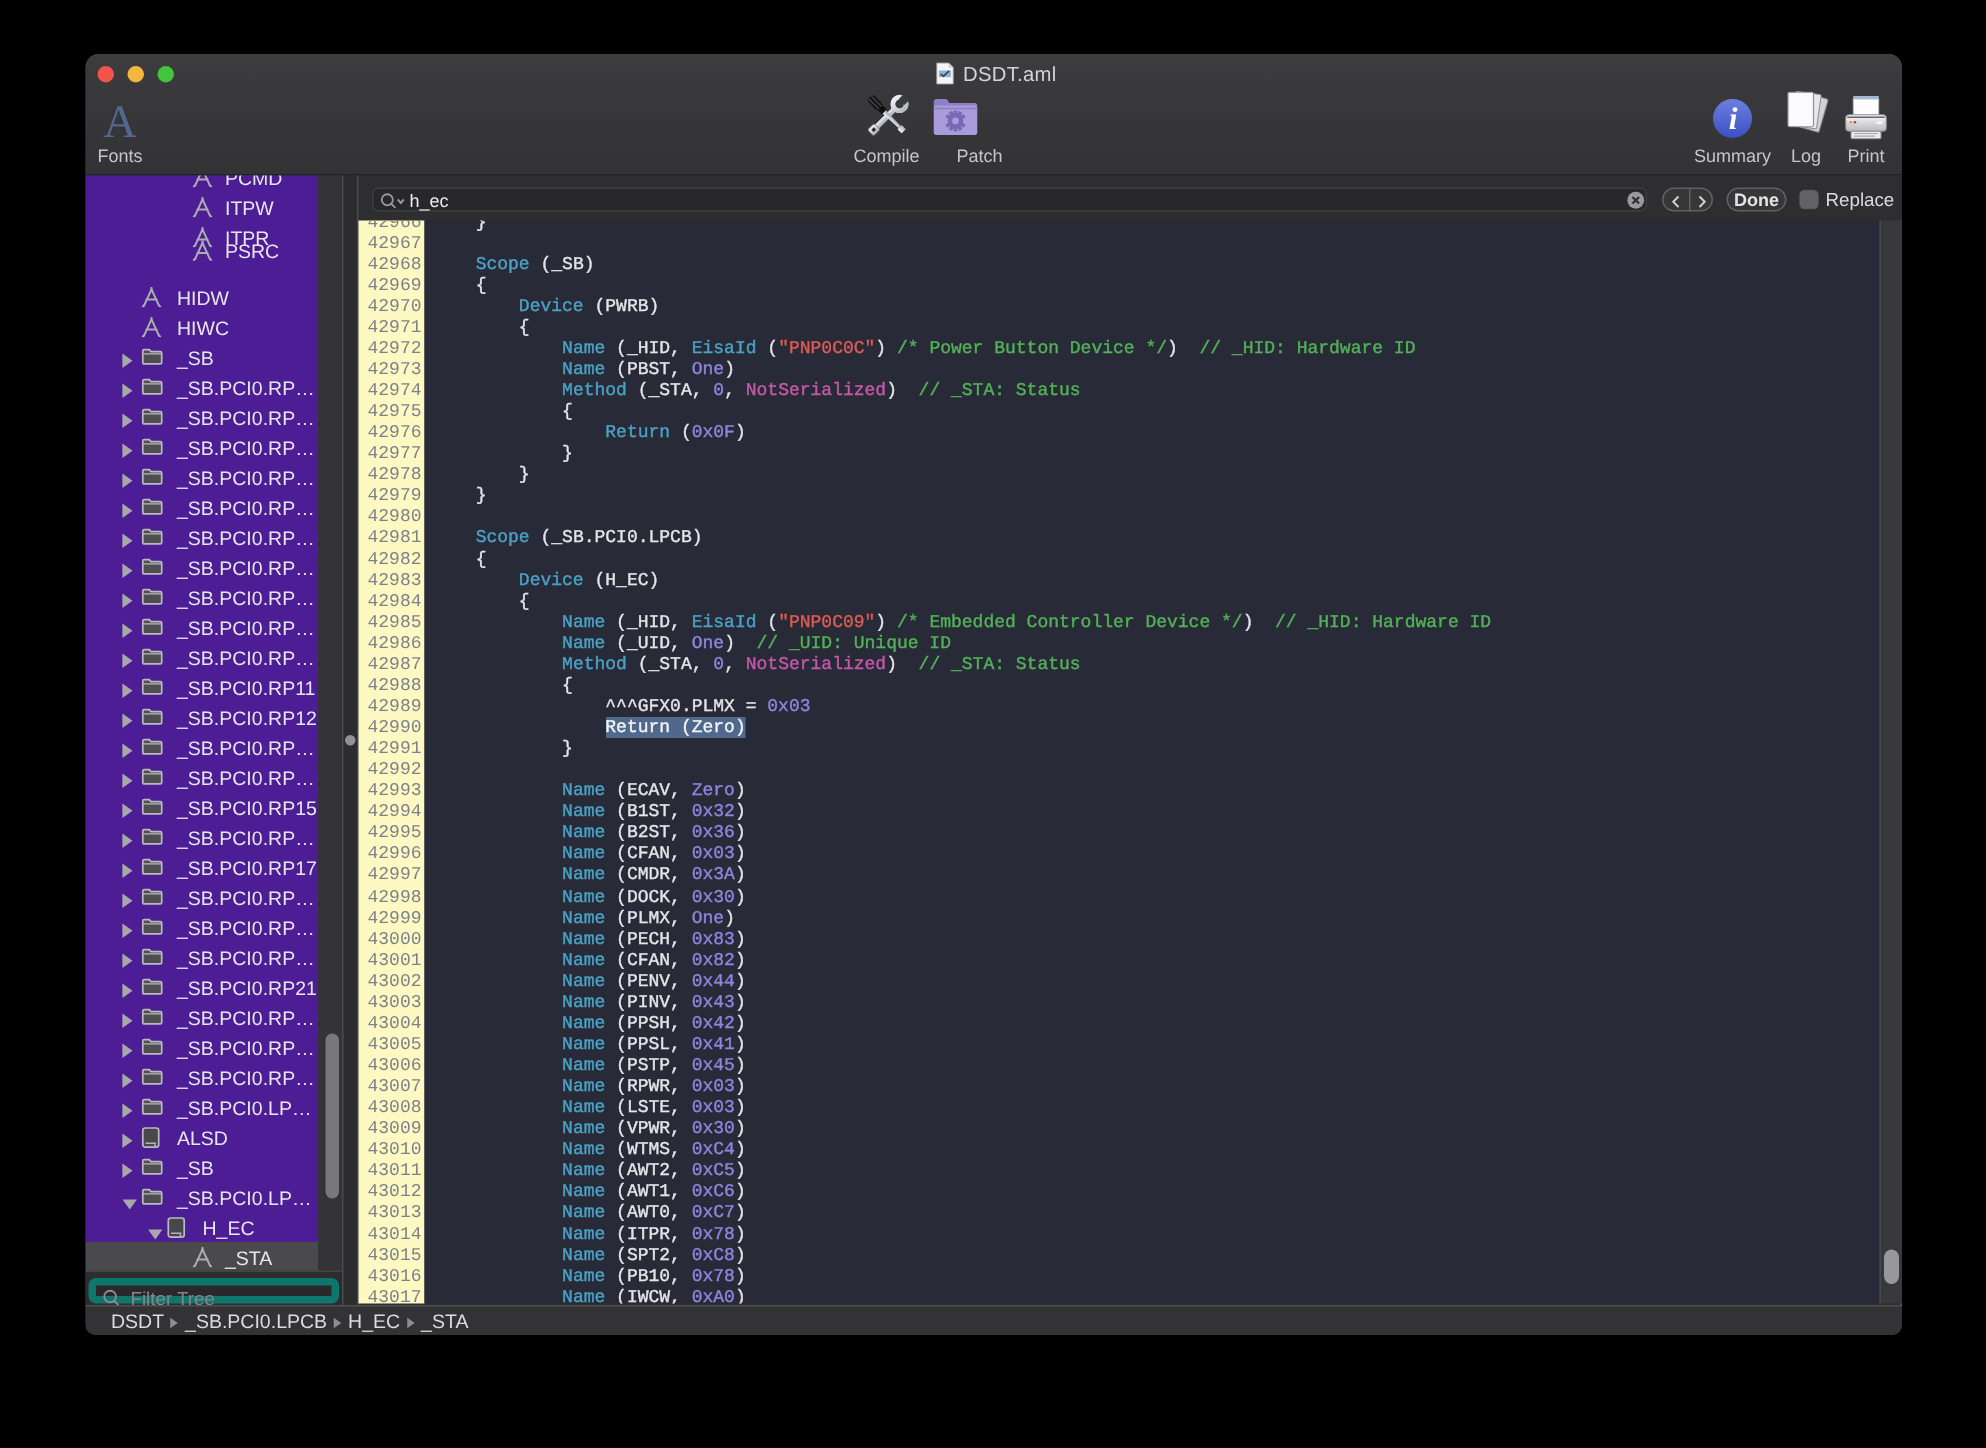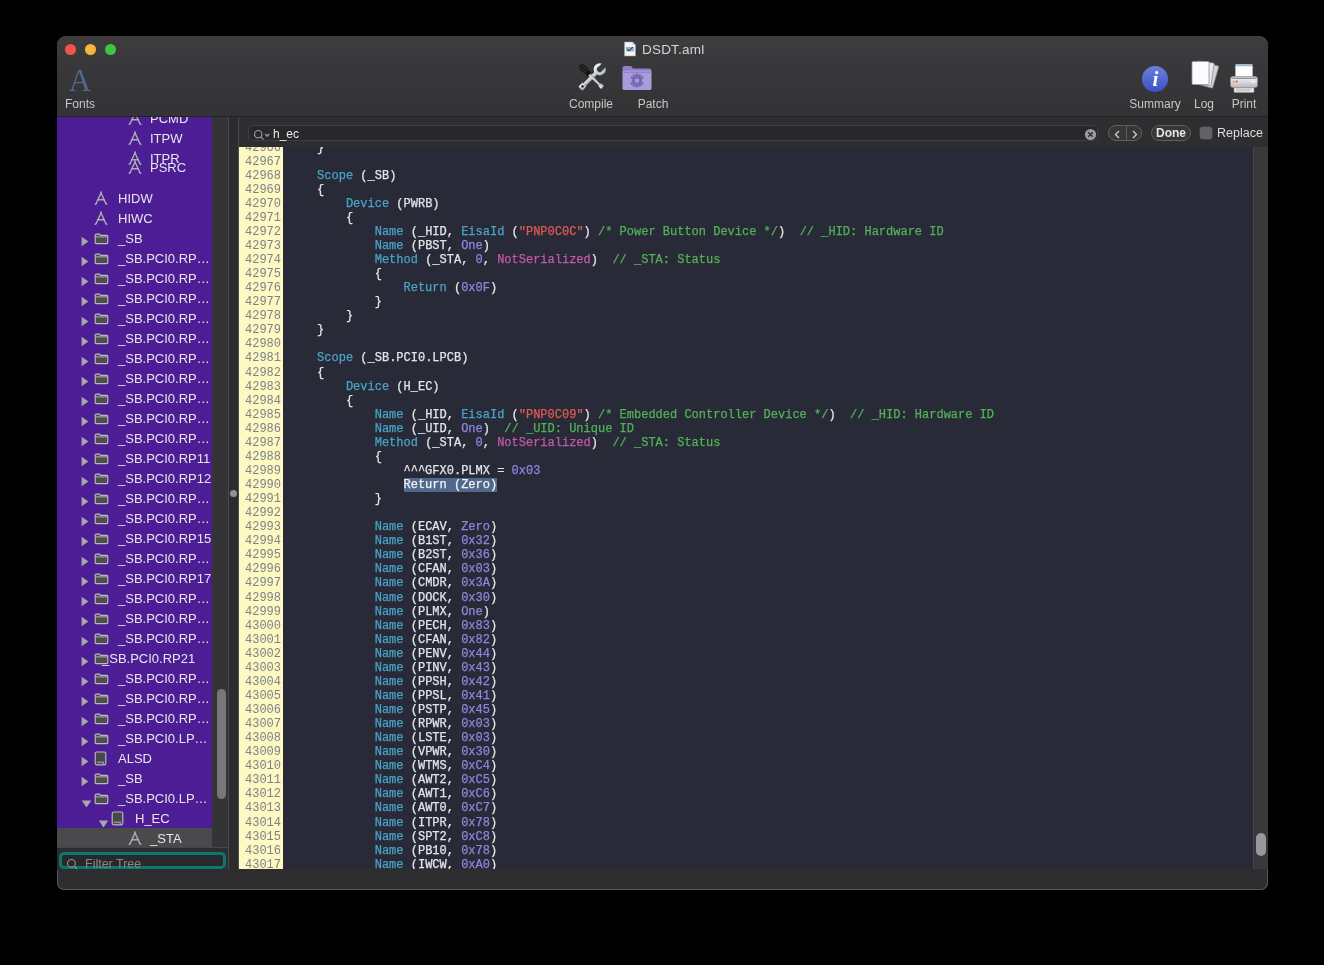--- a/index.html
+++ b/index.html
@@ -29,21 +29,21 @@
 .row .tw{position:absolute;top:4.5px}
 .row .td{top:6px}
 .row .iw{position:absolute;top:3px}
 .row .lb{position:absolute;top:2.5px;font-size:13px;color:#e7e7e9;white-space:nowrap}
 #strack{left:155px;top:81px;width:16px;height:730px;background:#343436}
 #sthumb{left:159.5px;top:653px;width:9px;height:110px;border-radius:4.5px;background:#78787c}
 #vsplit{left:170.5px;top:81px;width:11.5px;height:753px;background:#2c2c2e;border-left:1px solid #4b4b4f;border-right:1px solid #4b4b4f}
 #vdot{left:172.5px;top:453.5px;width:7px;height:7px;border-radius:50%;background:#929296}
 #filtdiv{left:0;top:811px;width:171px;height:1px;background:#454547}
 #filtarea{left:0;top:812px;width:171px;height:22px;background:#2d2d2f}
-#ffilter{position:absolute;left:2px;top:4px;width:167px;height:17px;border:3px solid #0f766e;border-radius:5px;background:#29292b}
+#ffilter{position:absolute;left:2px;top:4px;width:167px;height:17px;border:5px solid #0f766e;border-radius:5px;background:#29292b}
 #ffilter .mg{position:absolute;left:4px;top:2px}
 #ffilter .tx{position:absolute;left:23px;top:1.5px;font-size:12.5px;color:#86868a}
 #gutter{left:182px;top:111px;width:44px;height:722px;background:#fef9c3;overflow:hidden}
 #gutter pre{position:absolute;top:-6.5px;right:2px;text-align:right;color:#7d818a;-webkit-text-stroke:0px}
 #editor{left:226px;top:111px;width:970px;height:722px;background:#282b37;overflow:hidden}
 #editor pre{position:absolute;top:-6.5px;left:5.3px}
 pre{font-family:"Liberation Mono",monospace;font-size:12px;line-height:14.06px;color:#e4e5e9;-webkit-text-stroke:0.25px currentColor}
 pre i{font-style:normal}
 .k{color:#4aa2c6}.p{color:#e4e5e9}.n{color:#8f85de}.s{color:#df5b54}.c{color:#52b257}.m{color:#c558a8}
 .sel{background:#50688c;color:#f2f3f5}
@@ -444,21 +444,21 @@
         <span class="lb" style="left:61px">_SB.PCI0.RP…</span>
       </div>
 <div class="row" style="top:531px">
         <span class="tw" style="left:24px"><svg class="tri" width="8" height="11" viewBox="0 0 8 11">
             <polygon points="0.6,0.7 0.6,10.3 7.4,5.5" fill="#a8a8ac"></polygon>
           </svg></span>
         <span class="iw" style="left:37px"><svg class="ic" width="15" height="13" viewBox="0 0 15 13">
             <path d="M1.2 3.1 Q1.2 2.1 2.2 2.1 H5.5 L6.7 3.4 H12.8 Q13.8 3.4 13.8 4.4 V10.6 Q13.8 11.6 12.8 11.6 H2.2 Q1.2 11.6 1.2 10.6 Z" fill="#4e4e52" stroke="#bababe" stroke-width="1.15"></path>
             <path d="M1.4 4.9 H13.6" stroke="#bababe" stroke-width="0.9"></path>
           </svg></span>
-        <span class="lb" style="left:45px">_SB.PCI0.RP21</span>
+        <span class="lb" style="left:61px">_SB.PCI0.RP21</span>
       </div>
 <div class="row" style="top:551px">
         <span class="tw" style="left:24px"><svg class="tri" width="8" height="11" viewBox="0 0 8 11">
             <polygon points="0.6,0.7 0.6,10.3 7.4,5.5" fill="#a8a8ac"></polygon>
           </svg></span>
         <span class="iw" style="left:37px"><svg class="ic" width="15" height="13" viewBox="0 0 15 13">
             <path d="M1.2 3.1 Q1.2 2.1 2.2 2.1 H5.5 L6.7 3.4 H12.8 Q13.8 3.4 13.8 4.4 V10.6 Q13.8 11.6 12.8 11.6 H2.2 Q1.2 11.6 1.2 10.6 Z" fill="#4e4e52" stroke="#bababe" stroke-width="1.15"></path>
             <path d="M1.4 4.9 H13.6" stroke="#bababe" stroke-width="0.9"></path>
           </svg></span>
         <span class="lb" style="left:61px">_SB.PCI0.RP…</span>
@@ -662,12 +662,21 @@
 <i class="p">            </i><i class="k">Name</i><i class="p"> (AWT2, </i><i class="n">0xC5</i><i class="p">)</i>
 <i class="p">            </i><i class="k">Name</i><i class="p"> (AWT1, </i><i class="n">0xC6</i><i class="p">)</i>
 <i class="p">            </i><i class="k">Name</i><i class="p"> (AWT0, </i><i class="n">0xC7</i><i class="p">)</i>
 <i class="p">            </i><i class="k">Name</i><i class="p"> (ITPR, </i><i class="n">0x78</i><i class="p">)</i>
 <i class="p">            </i><i class="k">Name</i><i class="p"> (SPT2, </i><i class="n">0xC8</i><i class="p">)</i>
 <i class="p">            </i><i class="k">Name</i><i class="p"> (PB10, </i><i class="n">0x78</i><i class="p">)</i>
 <i class="p">            </i><i class="k">Name</i><i class="p"> (IWCW, </i><i class="n">0xA0</i><i class="p">)</i></pre>
     </div>
  <div class="abs" id="etrack"></div>
  <div class="abs" id="ethumb"></div>
+ <div class="abs" id="status">
+      <span class="bc">DSDT<svg width="6" height="8" viewBox="0 0 6 8" style="margin:0 4px">
+          <polygon points="0.5,0.5 0.5,7.5 5.5,4" fill="#8e8e92"></polygon>
+        </svg>_SB.PCI0.LPCB<svg width="6" height="8" viewBox="0 0 6 8" style="margin:0 4px">
+          <polygon points="0.5,0.5 0.5,7.5 5.5,4" fill="#8e8e92"></polygon>
+        </svg>H_EC<svg width="6" height="8" viewBox="0 0 6 8" style="margin:0 4px">
+          <polygon points="0.5,0.5 0.5,7.5 5.5,4" fill="#8e8e92"></polygon>
+        </svg>_STA</span>
+    </div>
 </div>
 </body></html>

